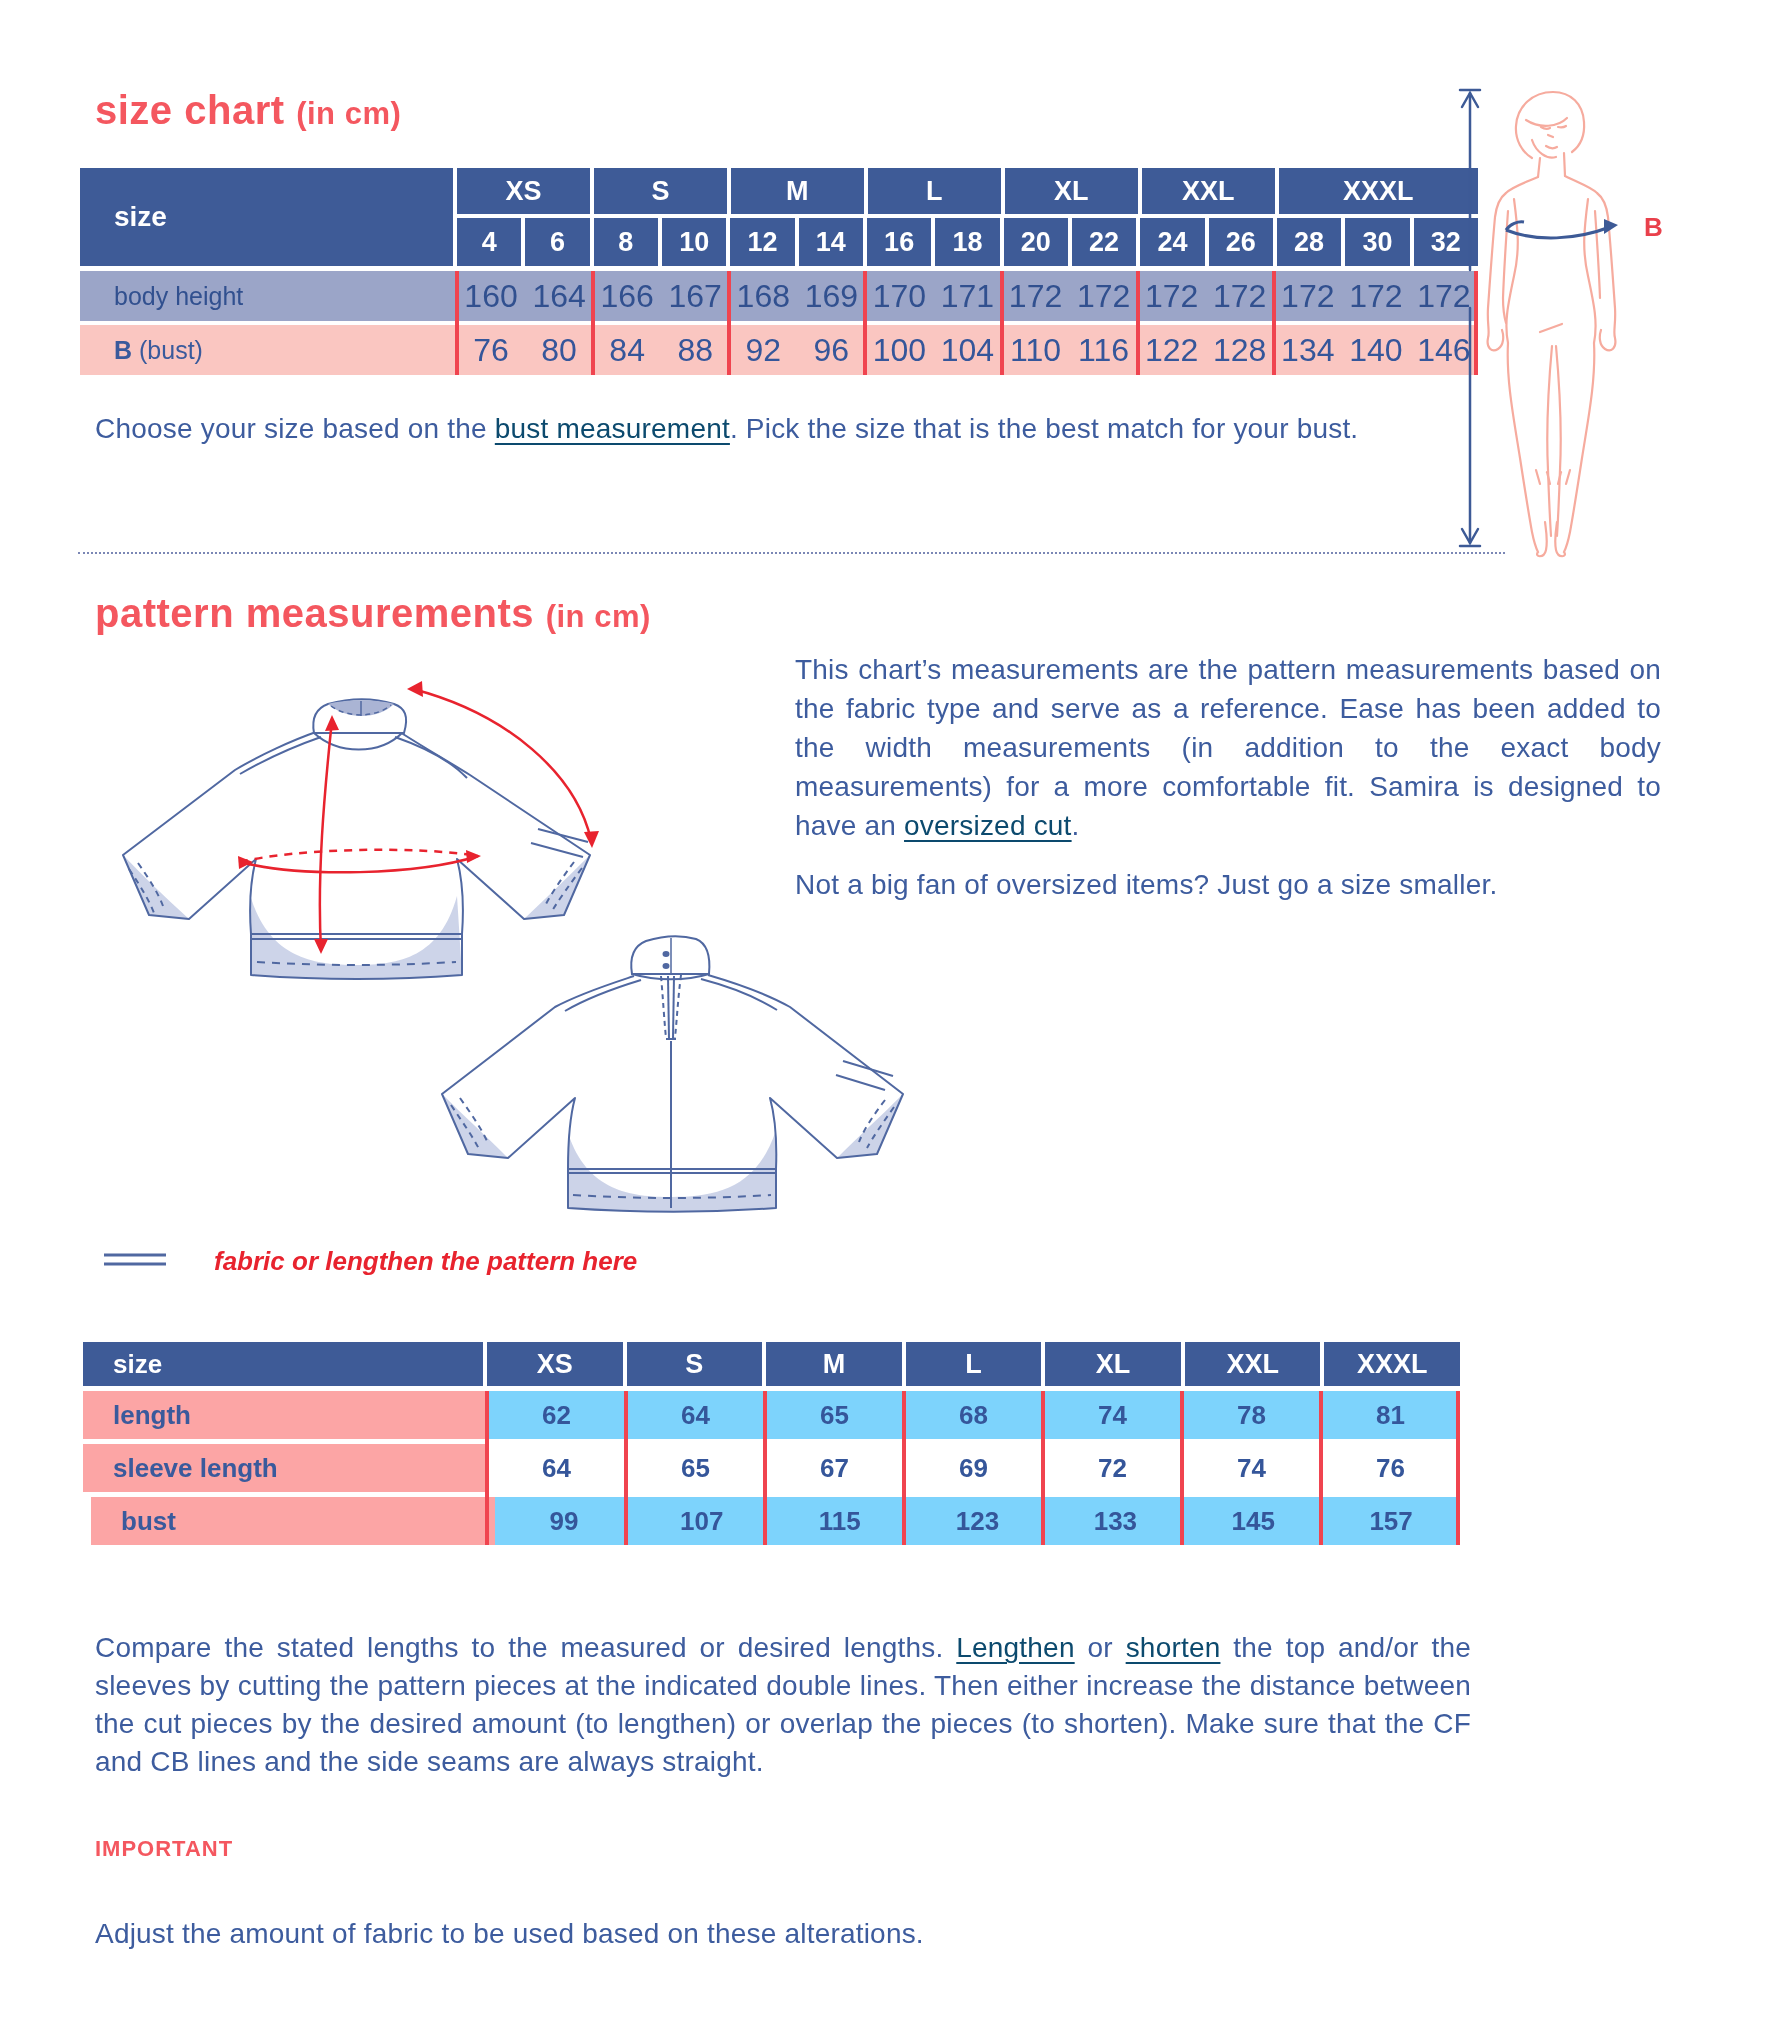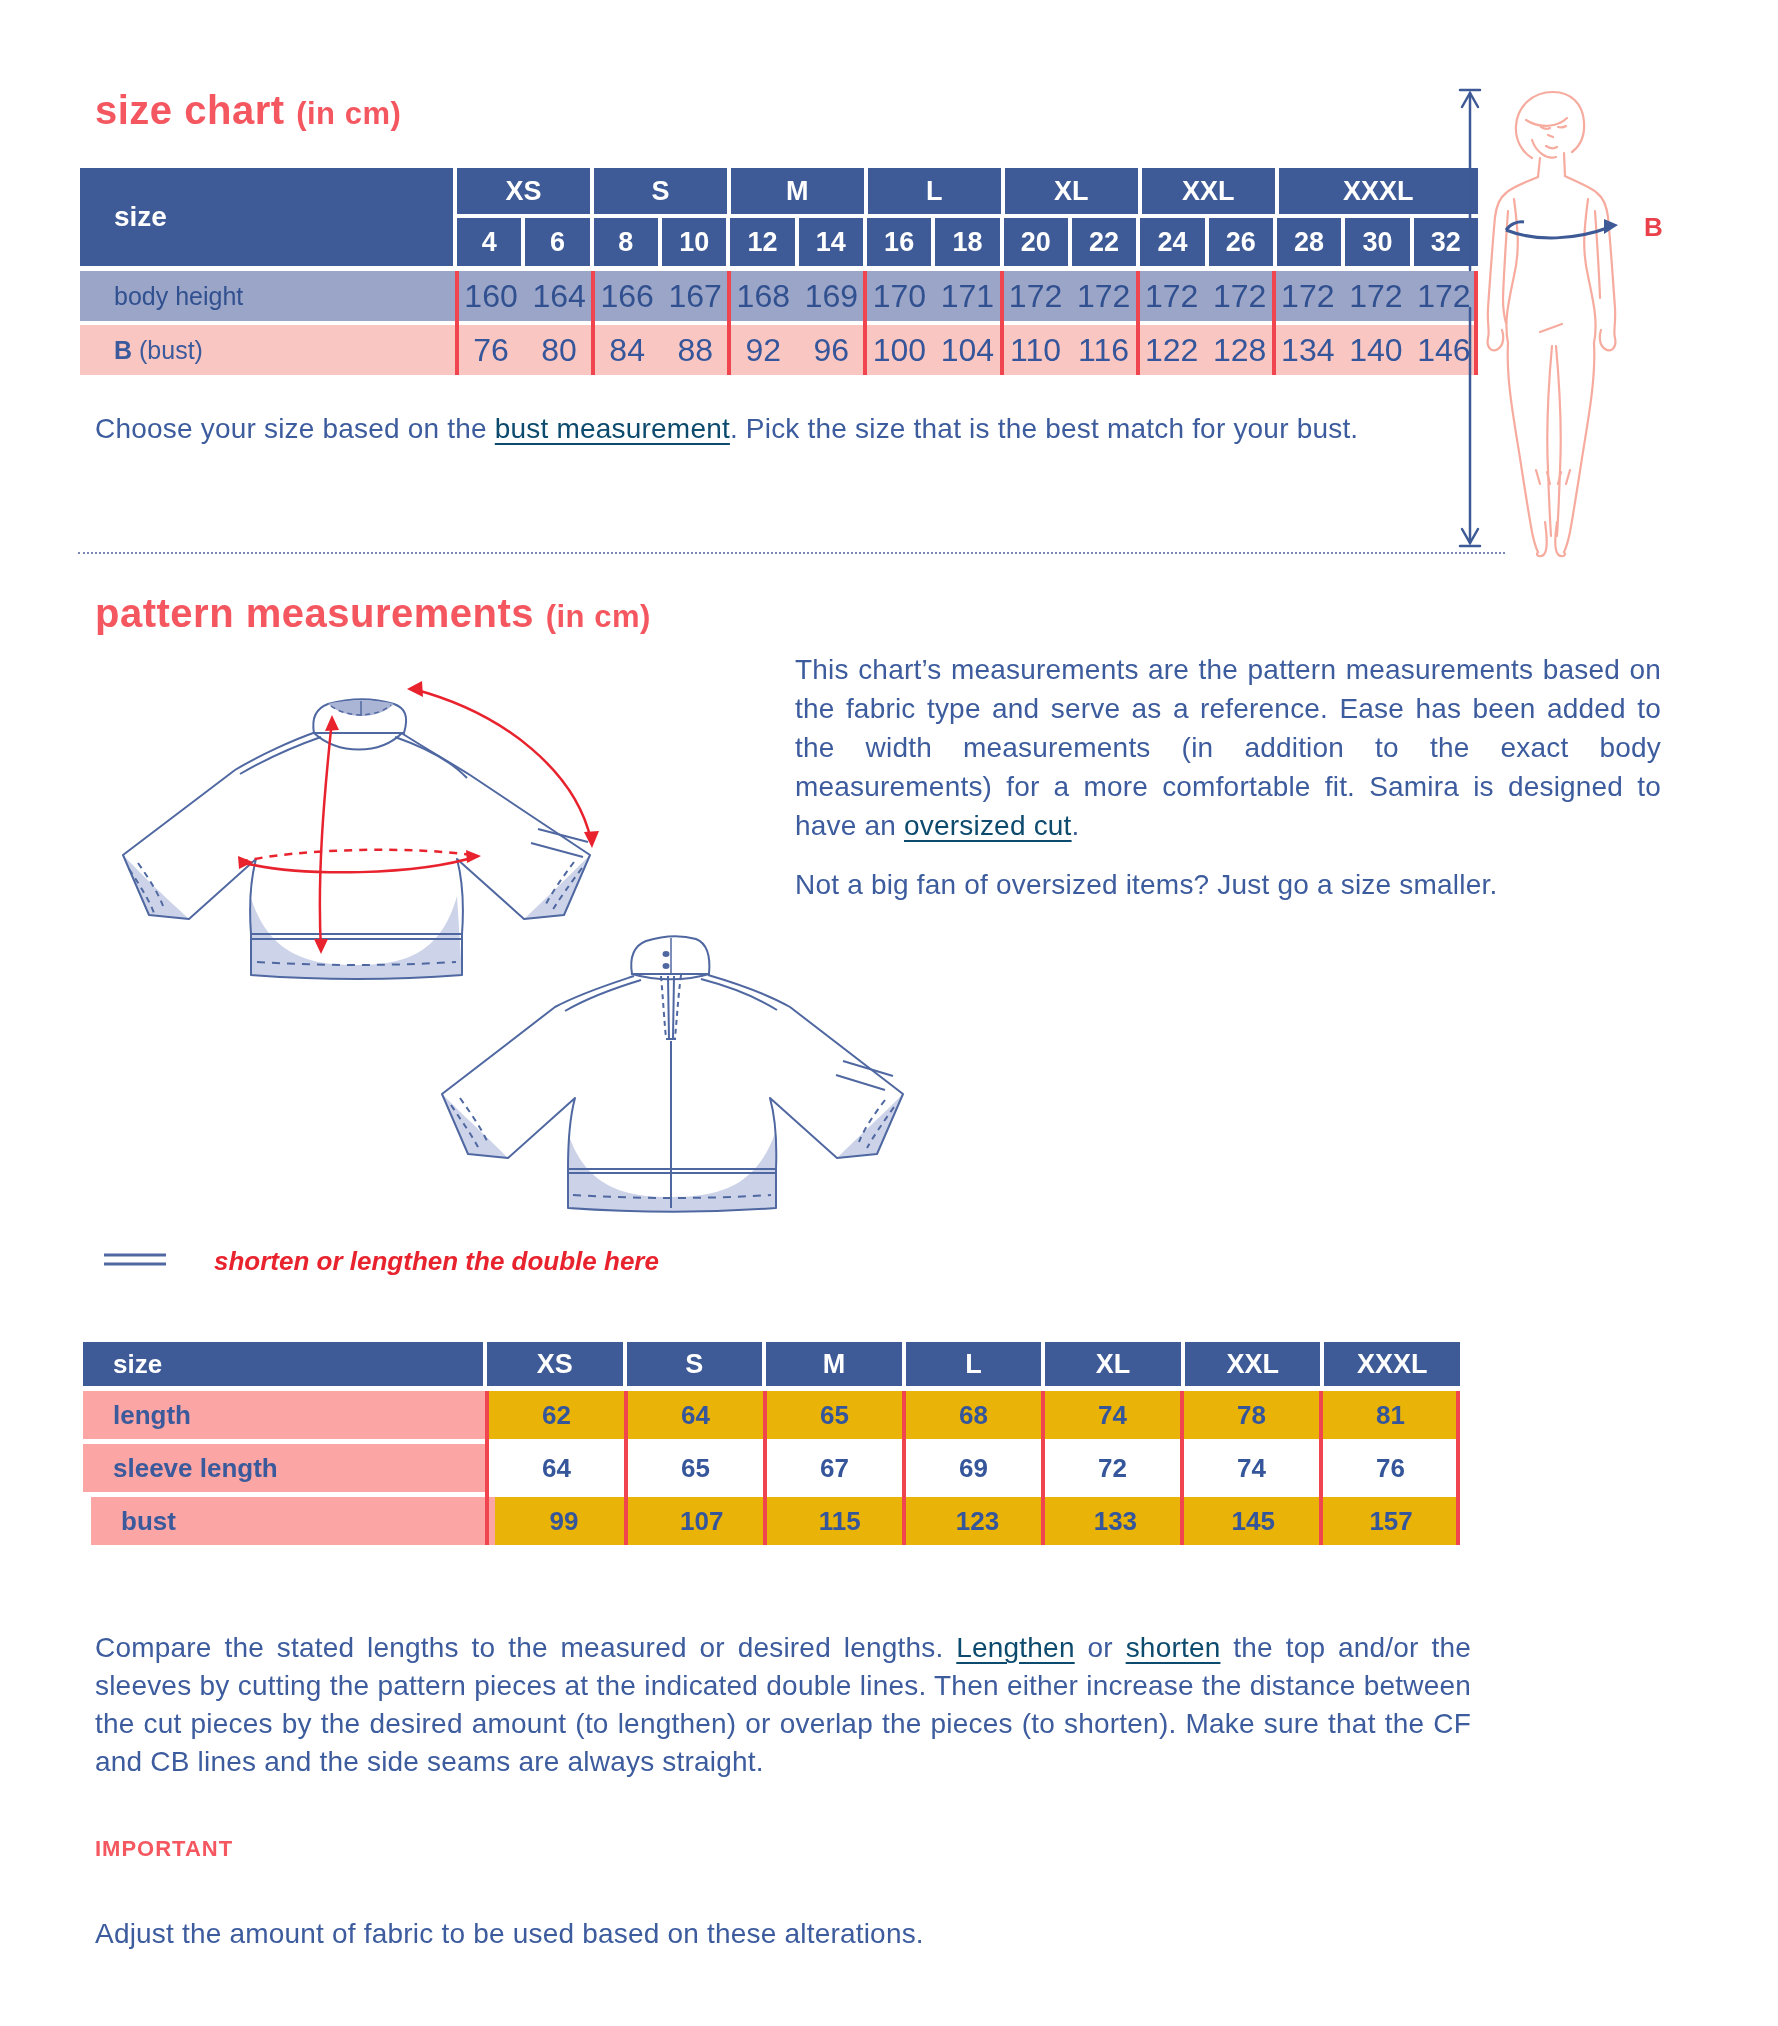--- a/index.html
+++ b/index.html
@@ -64,21 +64,21 @@
       font-size:26px;font-weight:700;}
   .t2 .head .col{flex:1;background:#3e5b97;box-sizing:border-box;border-right:4px solid #fff;
       display:flex;align-items:center;justify-content:center;color:#fff;font-size:27px;font-weight:700;}
   .t2 .head .col:last-child{border-right:none;}
   .t2-body{position:absolute;left:0;top:49px;width:100%;}
   .t2-row{display:flex;height:48px;margin-bottom:5px;}
   .t2-row:last-child{margin-bottom:0;padding-left:8px;}
   .t2-rowlabel{width:404px;box-sizing:border-box;background:#fca5a5;display:flex;
       align-items:center;padding-left:30px;font-size:26px;font-weight:700;color:#3a5a9c;}
   .t2-vals{flex:1;display:flex;}
-  .t2-vals.pinkbg{background:#eab308;} .t2-vals.whitebg{background:#fff;}
+  .t2-vals.pinkbg{background:#7dd3fc;} .t2-vals.whitebg{background:#fff;}
   .t2-vals .v{flex:1;display:flex;align-items:center;justify-content:center;
       font-weight:700;font-size:26px;color:#35569a;}
   .t2 .redline{top:49px;height:154px;}
 
   
   .legend-text{position:absolute;left:214px;top:1246px;font-size:26px;font-weight:700;
       font-style:italic;color:#e8232e;white-space:nowrap;}
 </style>
 </head>
 <body>
@@ -293,21 +293,21 @@
 
   <div class="para intro">
     <div><span>This chart’s measurements are the pattern measurements based on the fabric type and serve as a reference. Ease has been added to the width measurements (in addition to the exact body measurements) for a more comfortable fit. Samira is designed to have an </span><span class="rlink">oversized cut</span><span>.</span></div>
     <div class="note2">Not a big fan of oversized items? Just go a size smaller.</div>
   </div>
 
   <svg style="left:102px;top:1252px" width="66" height="16" viewBox="0 0 66 16">
     <path d="M2,3 L64,3" stroke="#5068a1" stroke-width="3" fill="none"></path>
     <path d="M2,12 L64,12" stroke="#5068a1" stroke-width="3" fill="none"></path>
   </svg>
-  <div class="legend-text">shorten or lengthen the double here</div>
+  <div class="legend-text">fabric or lengthen the pattern here</div>
 
   <div class="t2">
     <div class="head">
       <div class="corner2">size</div>
       <div class="col">XS</div>
       <div class="col">S</div>
       <div class="col">M</div>
       <div class="col">L</div>
       <div class="col">XL</div>
       <div class="col">XXL</div>

